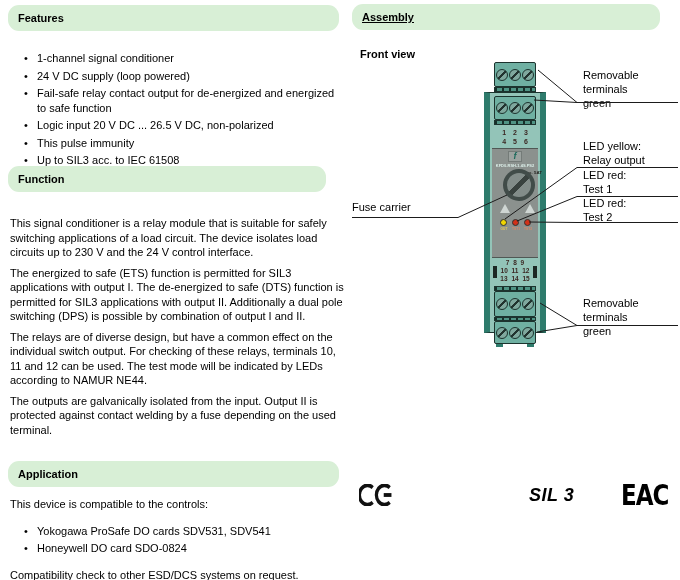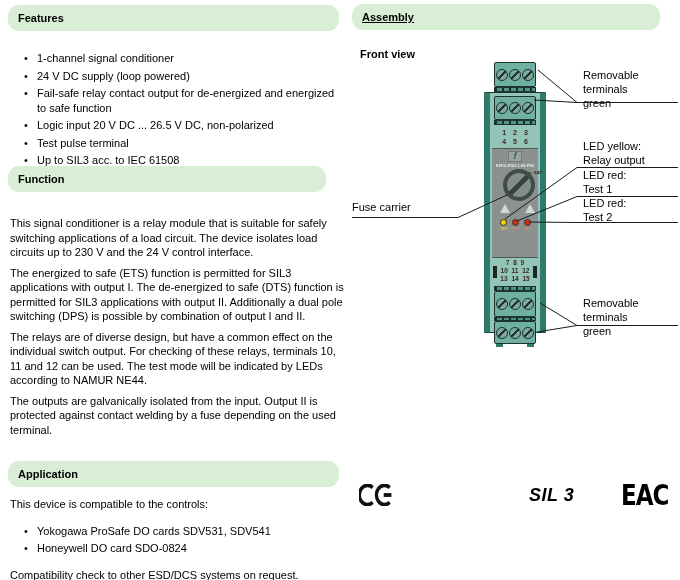--- a/index.html
+++ b/index.html
@@ -111,21 +111,21 @@
 <div class="page">
 
   <div class="secbar" id="features-bar">
     <span>Features</span>
   </div>
   <ul class="plain body-text" id="features-list">
     <li class="b">1-channel signal conditioner</li>
     <li class="b">24 V DC supply (loop powered)</li>
     <li class="b">Fail-safe relay contact output for de-energized and energized to safe function</li>
     <li class="b">Logic input 20 V DC ... 26.5 V DC, non-polarized</li>
-    <li class="b">Test pulse terminal</li>
+    <li class="b">This pulse immunity</li>
     <li class="b">Up to SIL3 acc. to IEC 61508</li>
   </ul>
 
   <div class="secbar" id="function-bar">
     <span>Function</span>
   </div>
   <div class="body-text" id="function-text">
     <p>This signal conditioner is a relay module that is suitable for safely switching applications of a load circuit. The device isolates load circuits up to 230 V and the 24 V control interface.</p>
     <p>The energized to safe (ETS) function is permitted for SIL3 applications with output I. The de-energized to safe (DTS) function is permitted for SIL3 applications with output II. Additionally a dual pole switching (DPS) is possible by combination of output I and II.</p>
     <p>The relays are of diverse design, but have a common effect on the individual switch output. For checking of these relays, terminals 10, 11 and 12 can be used. The test mode will be indicated by LEDs according to NAMUR NE44.</p>

